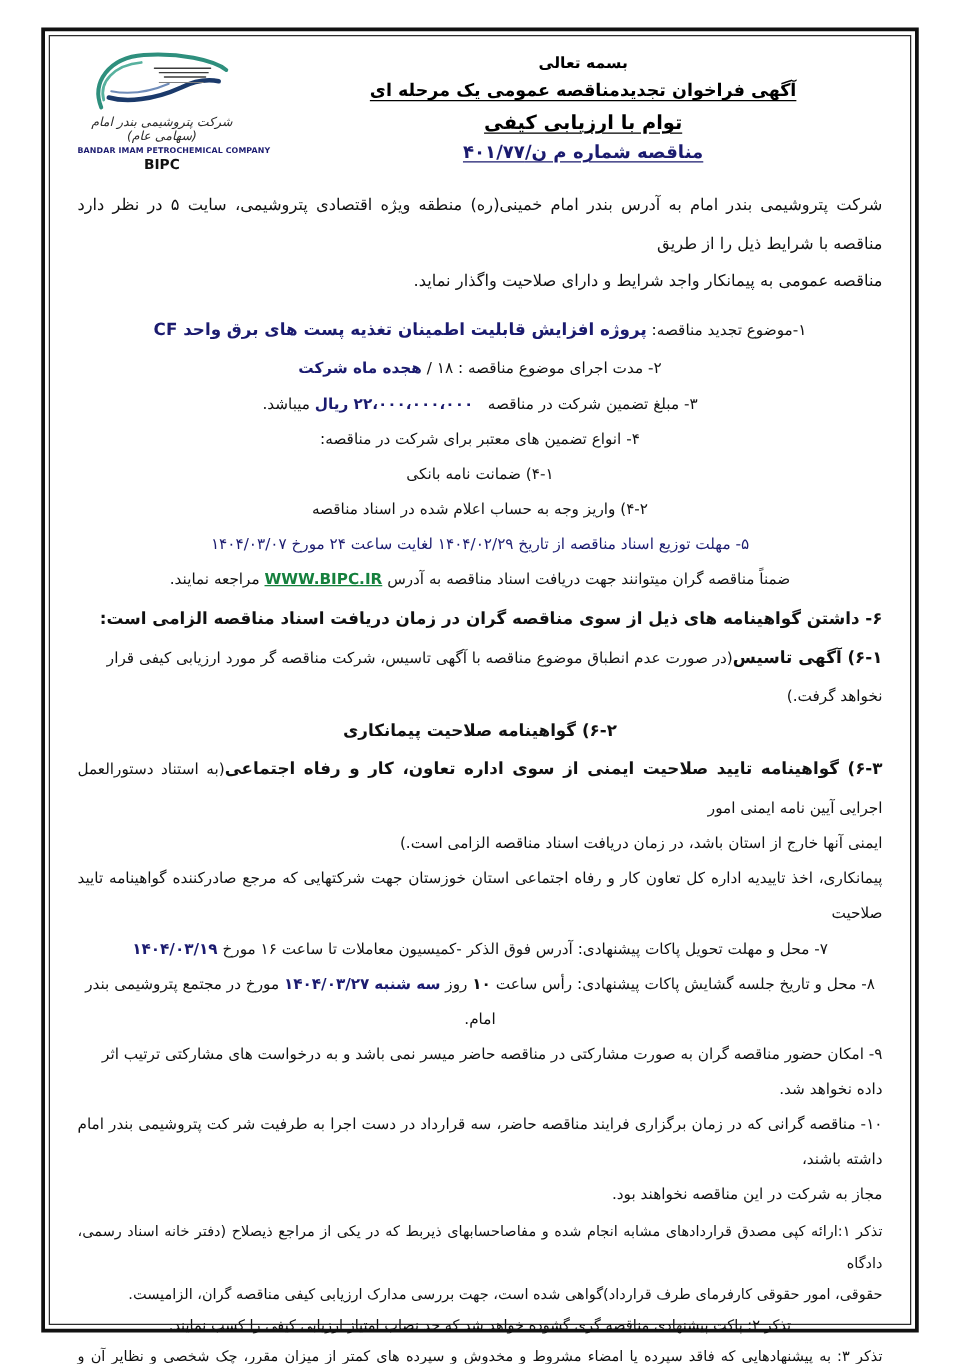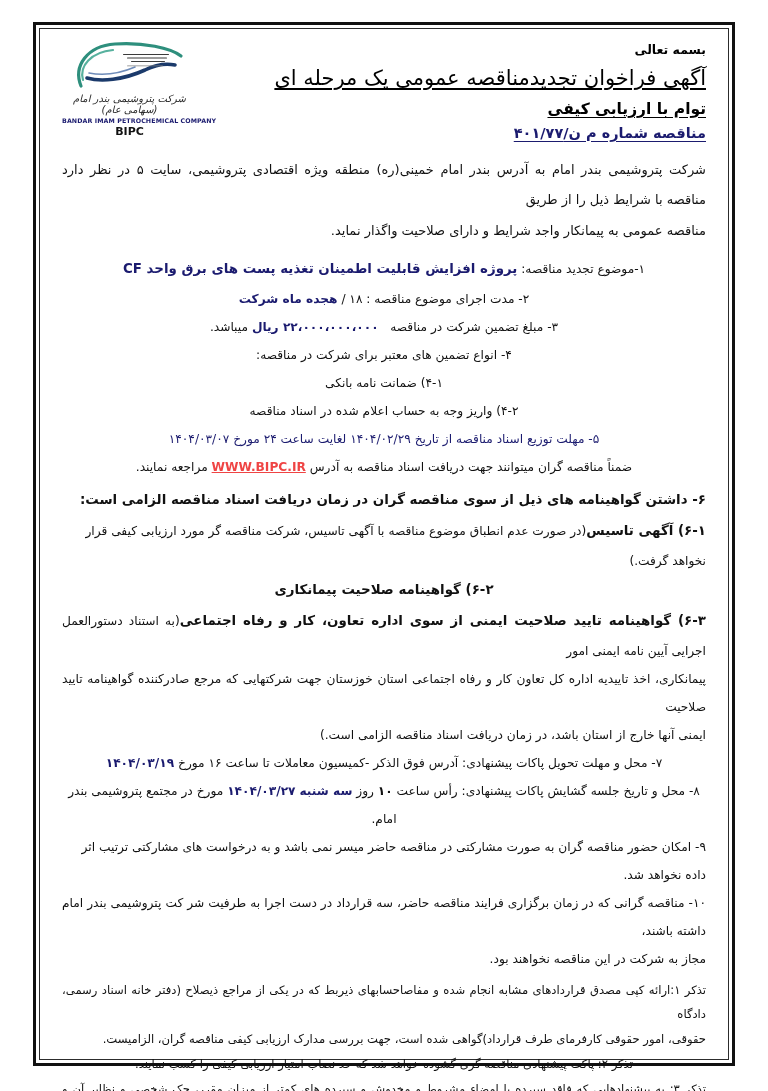--- a/index.html
+++ b/index.html
@@ -57,33 +57,34 @@
   
   .header-row {
     display: flex;
     flex-direction: row-reverse;
     align-items: flex-start;
     justify-content: space-between;
     width: 100%;
   }
   .header-texts {
     flex: 1;
+    text-align: center;
     padding-top: 4px;
     padding-left: 30px;
   }
   .basmala {
     font-size: 12.5px;
     font-weight: bold;
     color: #000;
     margin: 2px 0 6px 0;
     letter-spacing: 0;
   }
   .title-main {
-    font-size: 21px;
-    font-weight: normal;
+    font-size: 14px;
+    font-weight: bold;
     color: #000;
     text-decoration: underline;
     text-underline-offset: 3px;
     margin: 2px 0;
     line-height: 1.5;
   }
   .title-sub {
     font-size: 15.5px;
     font-weight: bold;
     color: #000;
@@ -165,21 +166,21 @@
     text-align: justify;
     text-align-last: right;
   }
 
   .b { font-weight: bold; }
   .blue { color: #1b1b6f; }
   .bold-blue { font-weight: bold; color: #1b1b6f; }
   .big { font-size: 13.4px; }
   .url {
     font-weight: bold;
-    color: #ef4444;
+    color: #15803d;
     direction: ltr;
     display: inline-block;
   }
 
   .note {
     font-size: 11.6px;
     line-height: 2.15;
     color: #111;
     text-align: justify;
     text-align-last: right;
@@ -277,22 +278,22 @@
 
     <div class="item right">
       <span class="b big">۶-۱) آگهی تاسیس</span><span>(در صورت عدم انطباق موضوع مناقصه با آگهی تاسیس، شرکت مناقصه گر مورد ارزیابی کیفی قرار نخواهد گرفت.)</span>
     </div>
 
     <div class="item center-ish b big">۶-۲) گواهینامه صلاحیت پیمانکاری</div>
 
     <div class="item justify">
       <span class="b big">۶-۳) گواهینامه تایید صلاحیت ایمنی از سوی اداره تعاون، کار و رفاه اجتماعی</span><span>(به استناد دستورالعمل اجرایی آیین نامه ایمنی امور</span>
     </div>
+    <div class="item right">ایمنی آنها خارج از استان باشد، در زمان دریافت اسناد مناقصه الزامی است.)</div>
     <div class="item justify">پیمانکاری، اخذ تاییدیه اداره کل تعاون کار و رفاه اجتماعی استان خوزستان جهت شرکتهایی که مرجع صادرکننده گواهینامه تایید صلاحیت</div>
-    <div class="item right">ایمنی آنها خارج از استان باشد، در زمان دریافت اسناد مناقصه الزامی است.)</div>
 
     <div class="item center-ish">
       <span>۷- محل و مهلت تحویل پاکات پیشنهادی: آدرس فوق الذکر -کمیسیون معاملات تا ساعت ۱۶ مورخ</span>
       <span class="bold-blue">۱۴۰۴/۰۳/۱۹</span>
     </div>
 
     <div class="item center-ish">
       <span>۸- محل و تاریخ جلسه گشایش پاکات پیشنهادی: رأس ساعت</span>
       <span class="b">۱۰</span>
       <span>روز</span>

